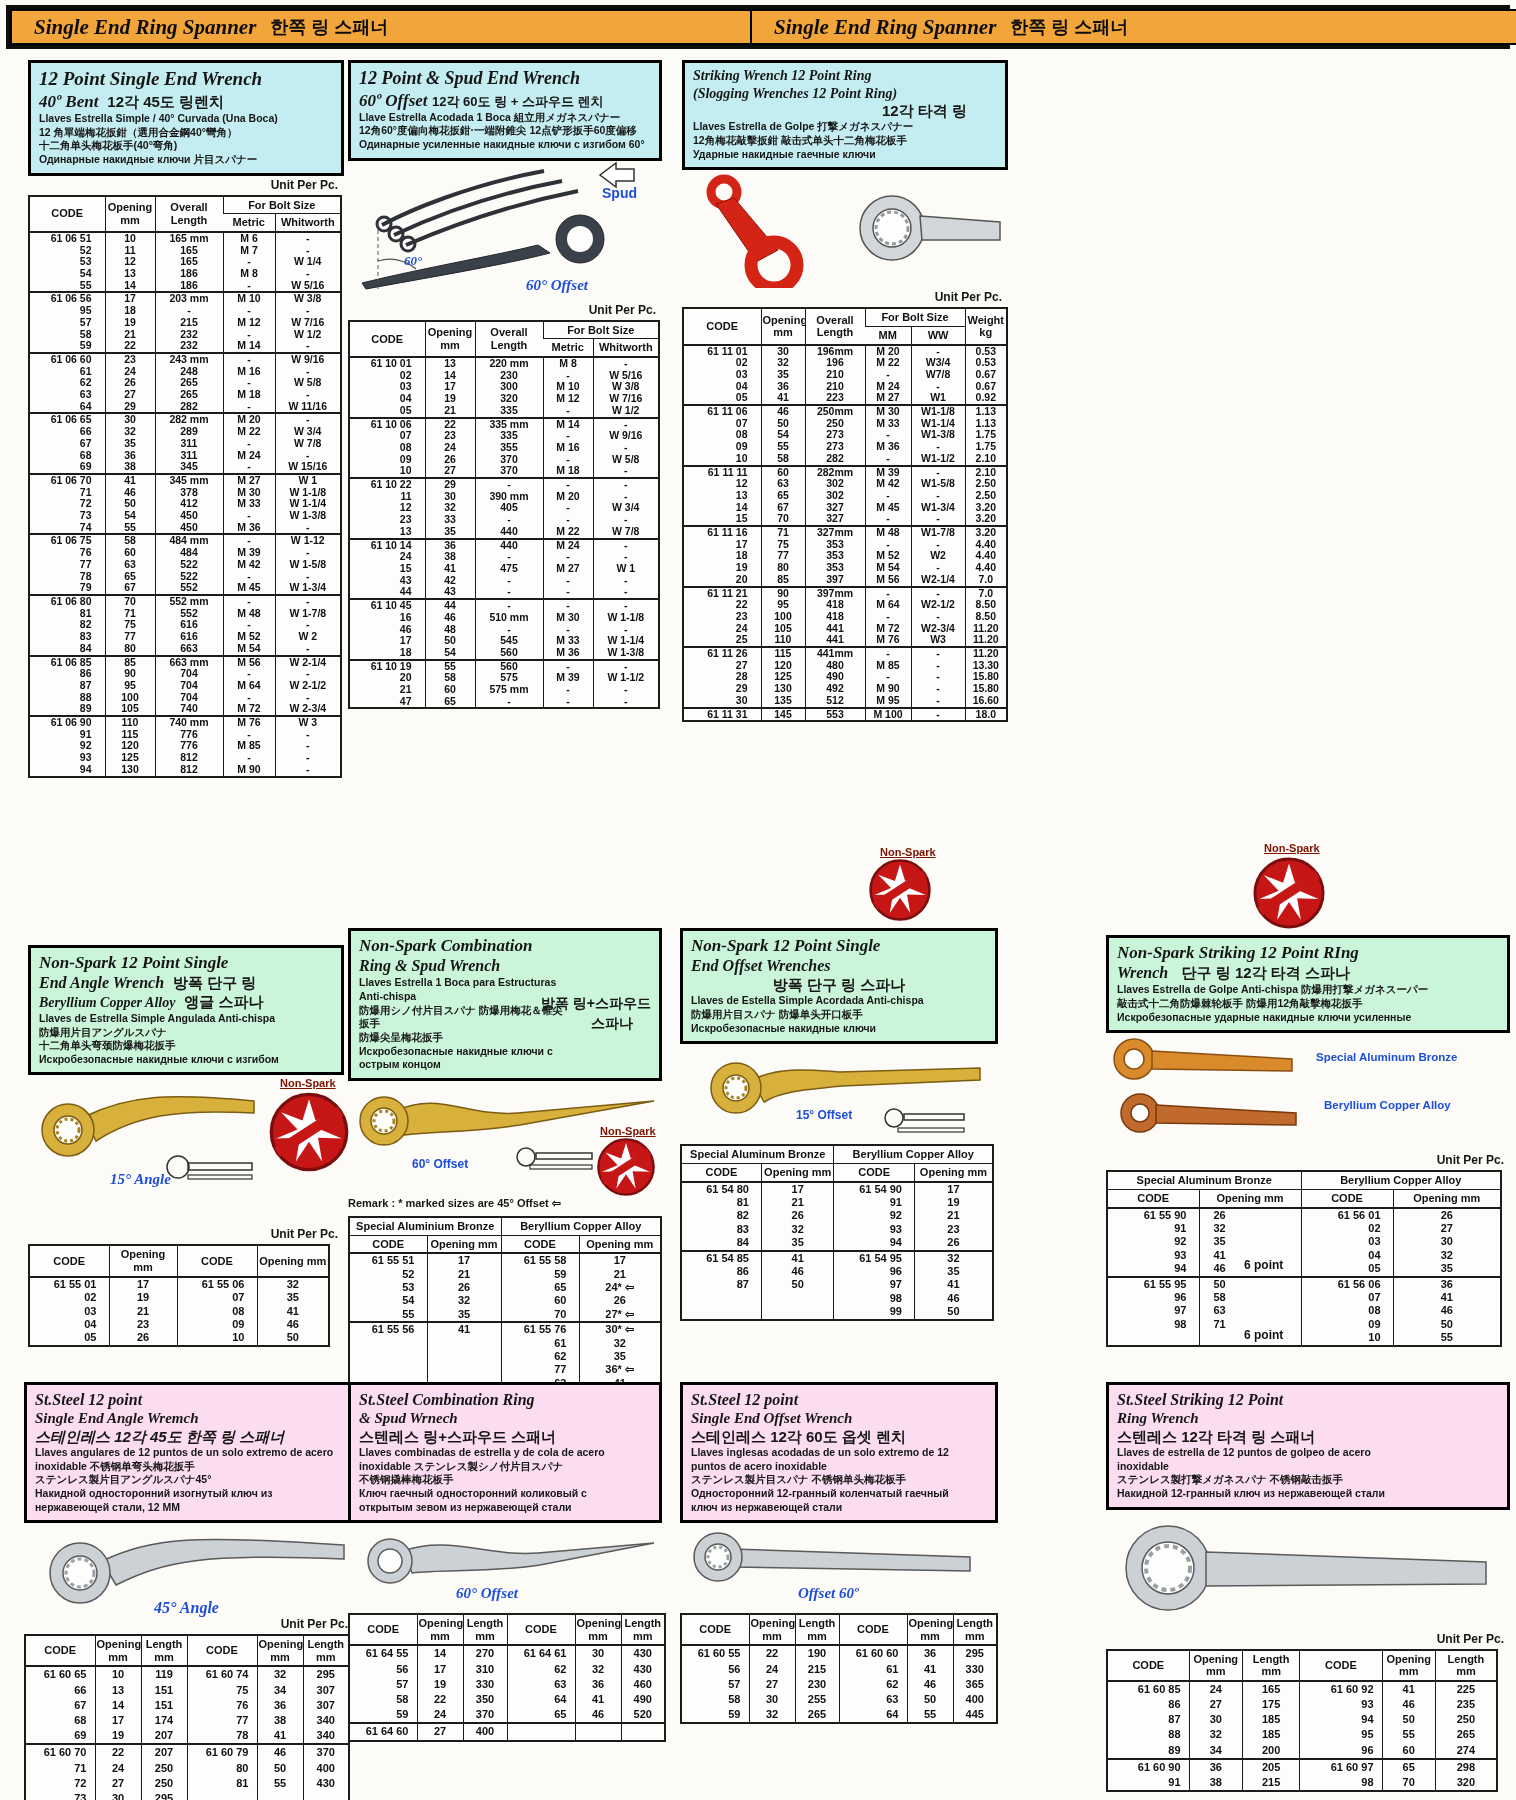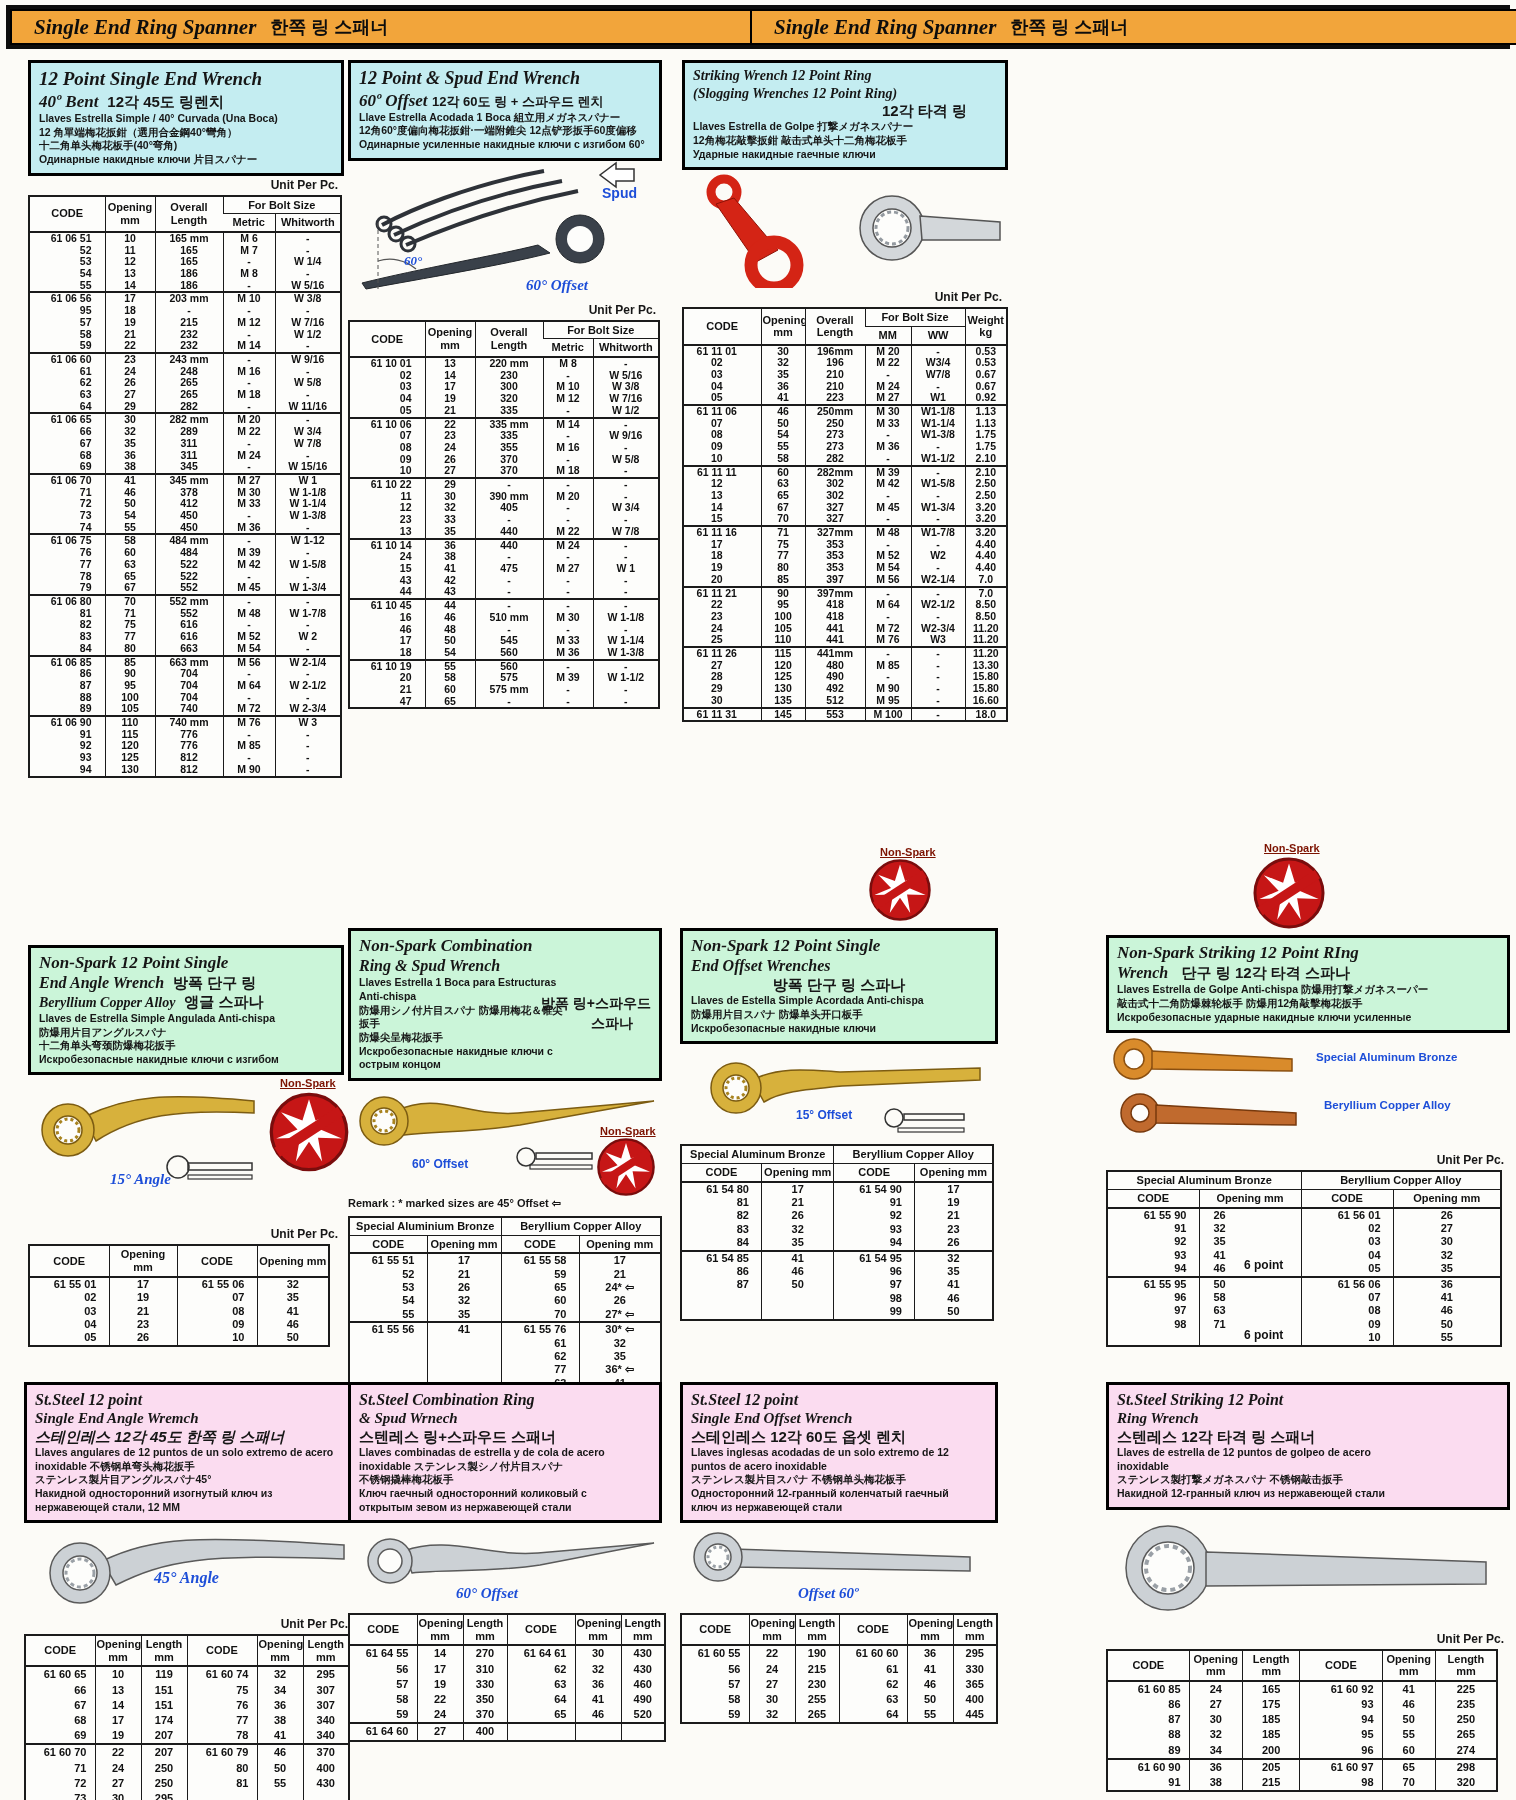--- a/index.html
+++ b/index.html
@@ -31,21 +31,21 @@
   .cat th,.cat td{border-left:1.3px solid #1b1b1b;padding:0 2px;text-align:center;font-weight:700;color:#111;overflow:hidden;}
   .cat th:first-child,.cat td:first-child{border-left:none;}
   .cat thead th{border-bottom:2px solid #1b1b1b;font-size:11px;line-height:1.15;padding:2px 1px;}
   .cat thead tr:first-child th[colspan]{border-bottom:1.3px solid #1b1b1b;}
   .cat tbody tr.gs td{border-top:2px solid #1b1b1b;}
   .pre{white-space:pre-line;}
   .dense td{font-size:10.5px;line-height:11.7px;height:11.7px;}
   .mid td{font-size:11px;line-height:13.4px;height:13.4px;}
   .big td{font-size:11px;line-height:15.2px;height:15.2px;}
   .t-a td:nth-child(1){text-align:right;padding-right:13px;}
-  .t-b td:nth-child(1){padding-right:13px;}
+  .t-b td:nth-child(1){text-align:right;padding-right:13px;}
   .t-c td:nth-child(1),.t-c td:nth-child(3){text-align:right;padding-right:12px;}
   .t-d td:nth-child(1),.t-d td:nth-child(4){text-align:right;padding-right:8px;}
   .t-sev td:nth-child(2){text-align:left;padding-left:14px;}
   .twrap{position:relative;}
   .sixnote{position:absolute;font:700 12px "Liberation Sans",sans-serif;color:#111;}
   .remark{font:600 11px "Liberation Sans",sans-serif;}
 </style>
 </head>
 <body>
 
@@ -1401,21 +1401,21 @@
     <div class="sm">Накидной односторонний изогнутый ключ из</div>
     <div class="sm">нержавеющей стали, 12 ММ</div>
   </div>
   <div class="art" style="height:92px;">
     <svg width="330" height="92" viewBox="0 0 330 92">
       <path d="M78 38 C130 14 170 12 320 22 L320 36 C180 30 140 38 92 62 Z" fill="#ccd1d5" stroke="#5a5a5a" stroke-width="1.5"></path>
       <circle cx="56" cy="50" r="30" fill="#ccd1d5" stroke="#5a5a5a" stroke-width="1.5"></circle>
       <circle cx="56" cy="50" r="17" fill="#fdfdfb" stroke="#5a5a5a" stroke-width="1.5"></circle>
       <circle cx="56" cy="50" r="14" fill="none" stroke="#9aa0a6" stroke-width="3" stroke-dasharray="4 3"></circle>
     </svg>
-    <div class="alabel" style="left:130px;top:46px;font-size:16px;">45° Angle</div>
+    <div class="alabel" style="left:130px;top:76px;font-size:16px;">45° Angle</div>
   </div>
   <div class="unit">Unit Per Pc.</div>
   <table class="cat big t-d" style="width:322px;">
     <colgroup>
         <col style="width:70px">
         <col style="width:46px">
         <col style="width:46px">
         <col style="width:70px">
         <col style="width:46px">
         <col style="width:46px">

